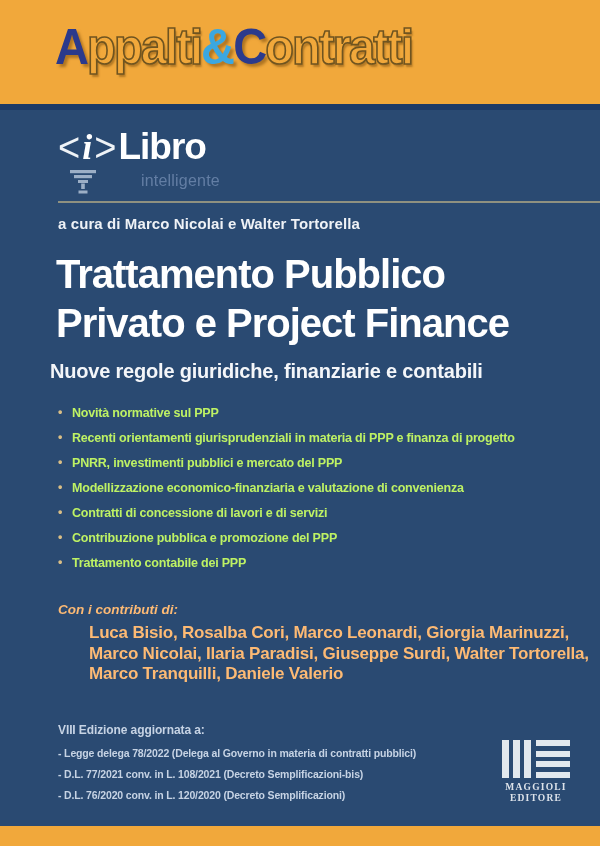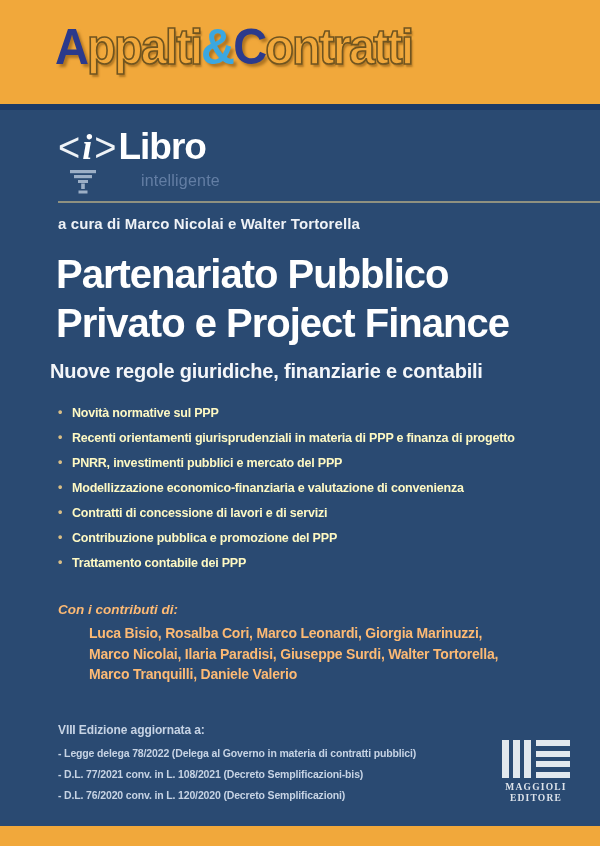--- a/index.html
+++ b/index.html
@@ -41,28 +41,28 @@
 
   .editors-line { position:absolute; top:105px; left:58px; font-size:15px; font-weight:700; color:#EFF2F6; letter-spacing:0.1px; }
 
   .book-title { position:absolute; top:140px; left:56px; width:540px; color:#FFFFFF; font-weight:700; font-size:40px; line-height:49px; letter-spacing:-1px; }
   .book-subtitle { position:absolute; top:250px; left:50px; font-size:20px; font-weight:700; color:#F4F6F9; letter-spacing:-0.2px; }
 
   
   .bullet-list { position:absolute; top:296px; left:58px; width:530px; list-style:none; }
   .bullet-list li {
     position:relative; padding-left:14px; margin-bottom:11px;
-    font-size:12.5px; font-weight:700; letter-spacing:-0.2px; color:#fef9c3;
+    font-size:12.5px; font-weight:700; letter-spacing:-0.2px; color:#bef264;
   }
   .bullet-list li::before { content:"•"; position:absolute; left:0; top:-1px; color:#D9BE85; }
 
   
   .contributors { position:absolute; top:492px; left:58px; color:#fdba74; }
   .contrib-label { font-size:13.5px; font-weight:700; font-style:italic; margin-bottom:6px; }
-  .contrib-line { font-size:14px; font-weight:700; line-height:20.5px; letter-spacing:-0.2px;padding-left:31px; }
+  .contrib-line { font-size:17px; font-weight:700; line-height:20.5px; letter-spacing:-0.2px;padding-left:31px; }
 
   
   .edition { position:absolute; top:613px; left:58px; color:#C6D3E4; }
   .edition-header { font-size:12px; font-weight:700; margin-bottom:6px; letter-spacing:-0.1px; }
   .edition-item { font-size:10.5px; font-weight:700; line-height:21px; letter-spacing:-0.15px; }
 
   
   .publisher { position:absolute; top:630px; left:498px; width:76px; text-align:center; }
   .mg-mark { display:flex; gap:5px; justify-content:center; }
   .mg-vbars { display:flex; gap:4px; }
@@ -97,21 +97,21 @@
         <rect x="10.5" y="20.5" width="9" height="3" fill="#A9BACF" opacity="0.9"></rect>
       </svg>
       <span class="ilibro-tagline">intelligente</span>
     </div>
 
     <div class="separator"></div>
 
     <div class="editors-line">a cura di Marco Nicolai e Walter Tortorella</div>
 
     <h1 class="book-title">
-        <span style="display:block;">Partenariato Pubblico</span>
+        <span style="display:block;">Trattamento Pubblico</span>
         <span style="display:block;">Privato e Project Finance</span>
       </h1>
 
     <h2 class="book-subtitle">Nuove regole giuridiche, finanziarie e contabili</h2>
 
     <ul class="bullet-list">
       <li>Novità normative sul PPP</li>
       <li>Recenti orientamenti giurisprudenziali in materia di PPP e finanza di progetto</li>
       <li>PNRR, investimenti pubblici e mercato del PPP</li>
       <li>Modellizzazione economico-finanziaria e valutazione di convenienza</li>

